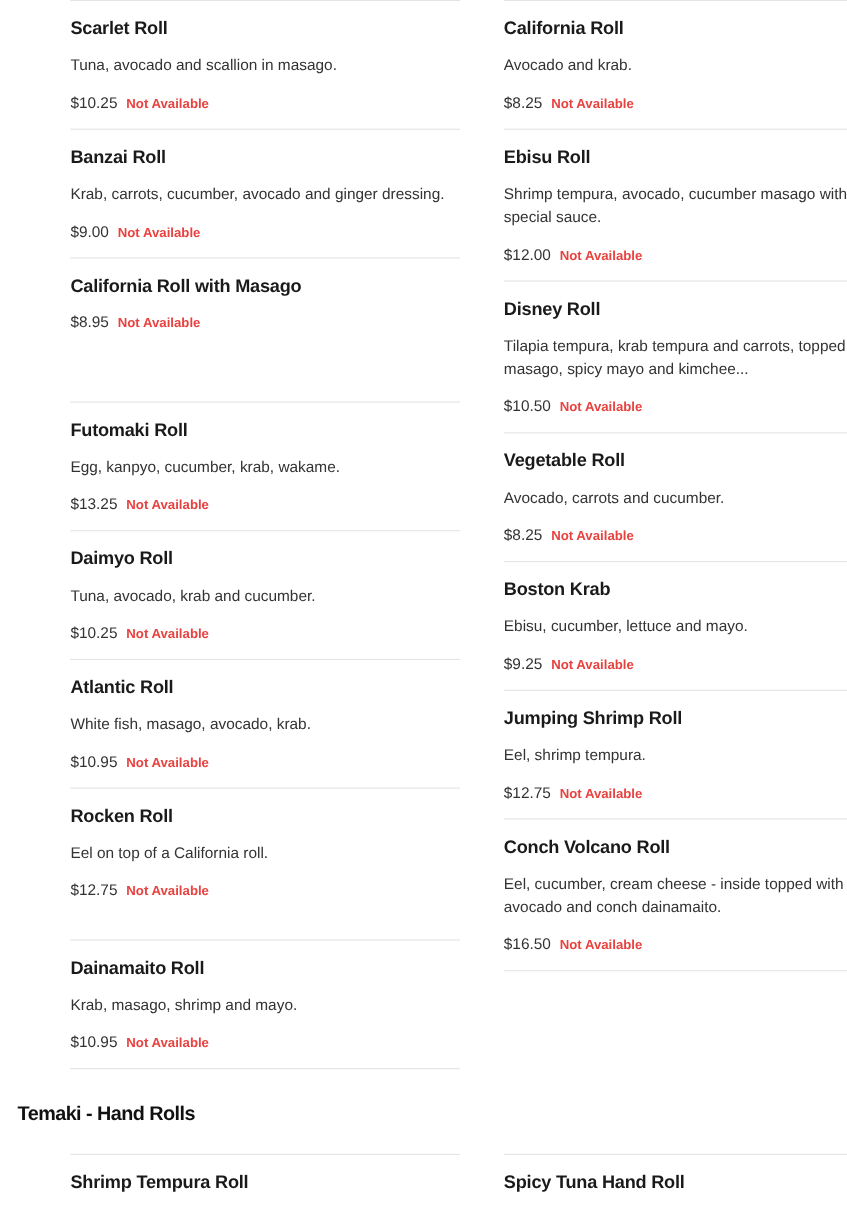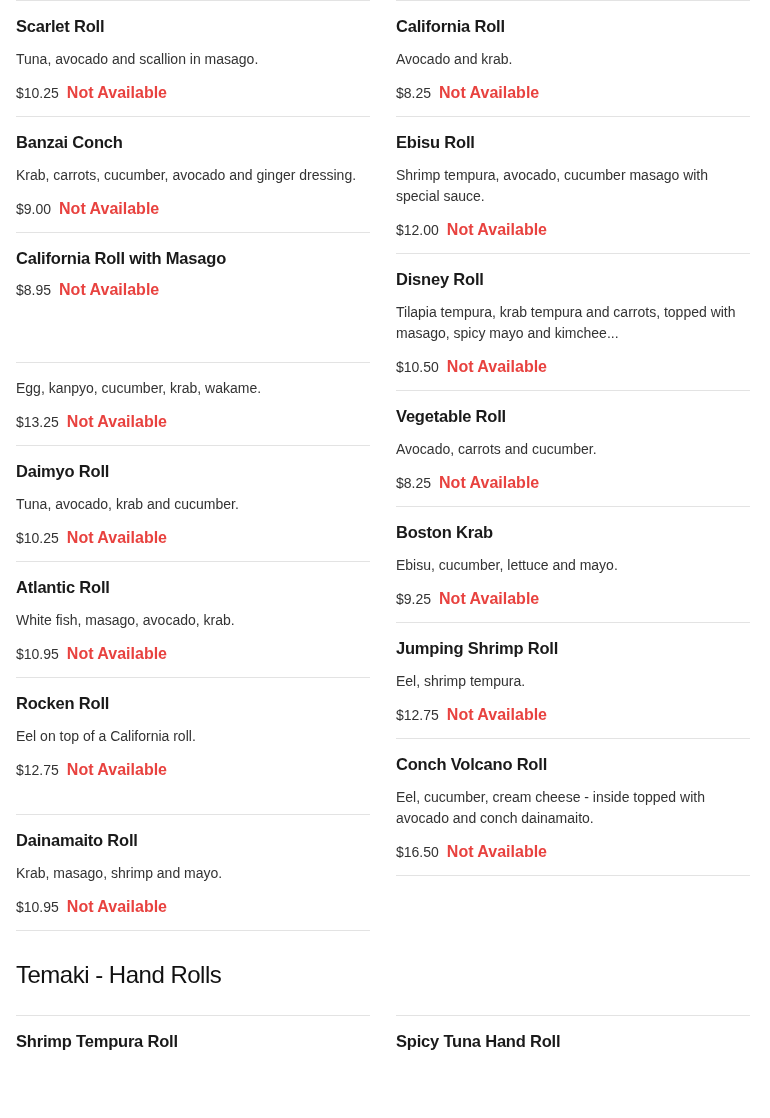--- a/index.html
+++ b/index.html
@@ -17,21 +17,22 @@
   .page {
     width: 770px;
     height: 1118px;
     position: relative;
     box-sizing: border-box;
     padding: 0 16px;
   }
   .menu-grid {
     display: grid;
     grid-template-columns: 354px 354px;
-    column-gap: 26px;
+    column-gap: 40px;
+    margin-left: 48px;
   }
   .col {
     display: block;
   }
   .item {
     border-top: 1px solid #e3e3e3;
     padding: 15px 0 14px 0;
   }
   .item.first {
     border-top: 1px solid #e3e3e3;
@@ -57,25 +58,25 @@
     display: flex;
     align-items: baseline;
     gap: 8px;
   }
   .price {
     color: #333333;
   }
   .unavailable {
     color: #e8423f;
     font-weight: bold;
-    font-size: 16px;
+    font-size: 12px;
   }
   .section-title {
-    font-size: 24px;
-    font-weight: normal;
+    font-size: 18px;
+    font-weight: bold;
     letter-spacing: -0.5px;
     color: #111111;
     margin: 0;
     padding: 30px 0 26px 0;
   }
   .bottom-items .item {
     padding-bottom: 0;
   }
   .empty-cell {
     border-top: 1px solid #e3e3e3;
@@ -94,38 +95,39 @@
       <div class="item first">
         <div class="item-name">Scarlet Roll</div>
         <div class="item-desc">Tuna, avocado and scallion in masago.</div>
         <div class="item-meta">
           <span class="price">$10.25</span>
           <span class="unavailable">Not Available</span>
         </div>
       </div>
 
       <div class="item">
-        <div class="item-name">Banzai Conch</div>
+        <div class="item-name">Banzai Roll</div>
         <div class="item-desc">Krab, carrots, cucumber, avocado and ginger dressing.</div>
         <div class="item-meta">
           <span class="price">$9.00</span>
           <span class="unavailable">Not Available</span>
         </div>
       </div>
 
       <div class="item">
         <div class="item-name">California Roll with Masago</div>
         <div class="item-meta">
           <span class="price">$8.95</span>
           <span class="unavailable">Not Available</span>
         </div>
         <div style="height:49px"></div>
       </div>
 
       <div class="item">
+        <div class="item-name">Futomaki Roll</div>
         <div class="item-desc">Egg, kanpyo, cucumber, krab, wakame.</div>
         <div class="item-meta">
           <span class="price">$13.25</span>
           <span class="unavailable">Not Available</span>
         </div>
       </div>
 
       <div class="item">
         <div class="item-name">Daimyo Roll</div>
         <div class="item-desc">Tuna, avocado, krab and cucumber.</div>

